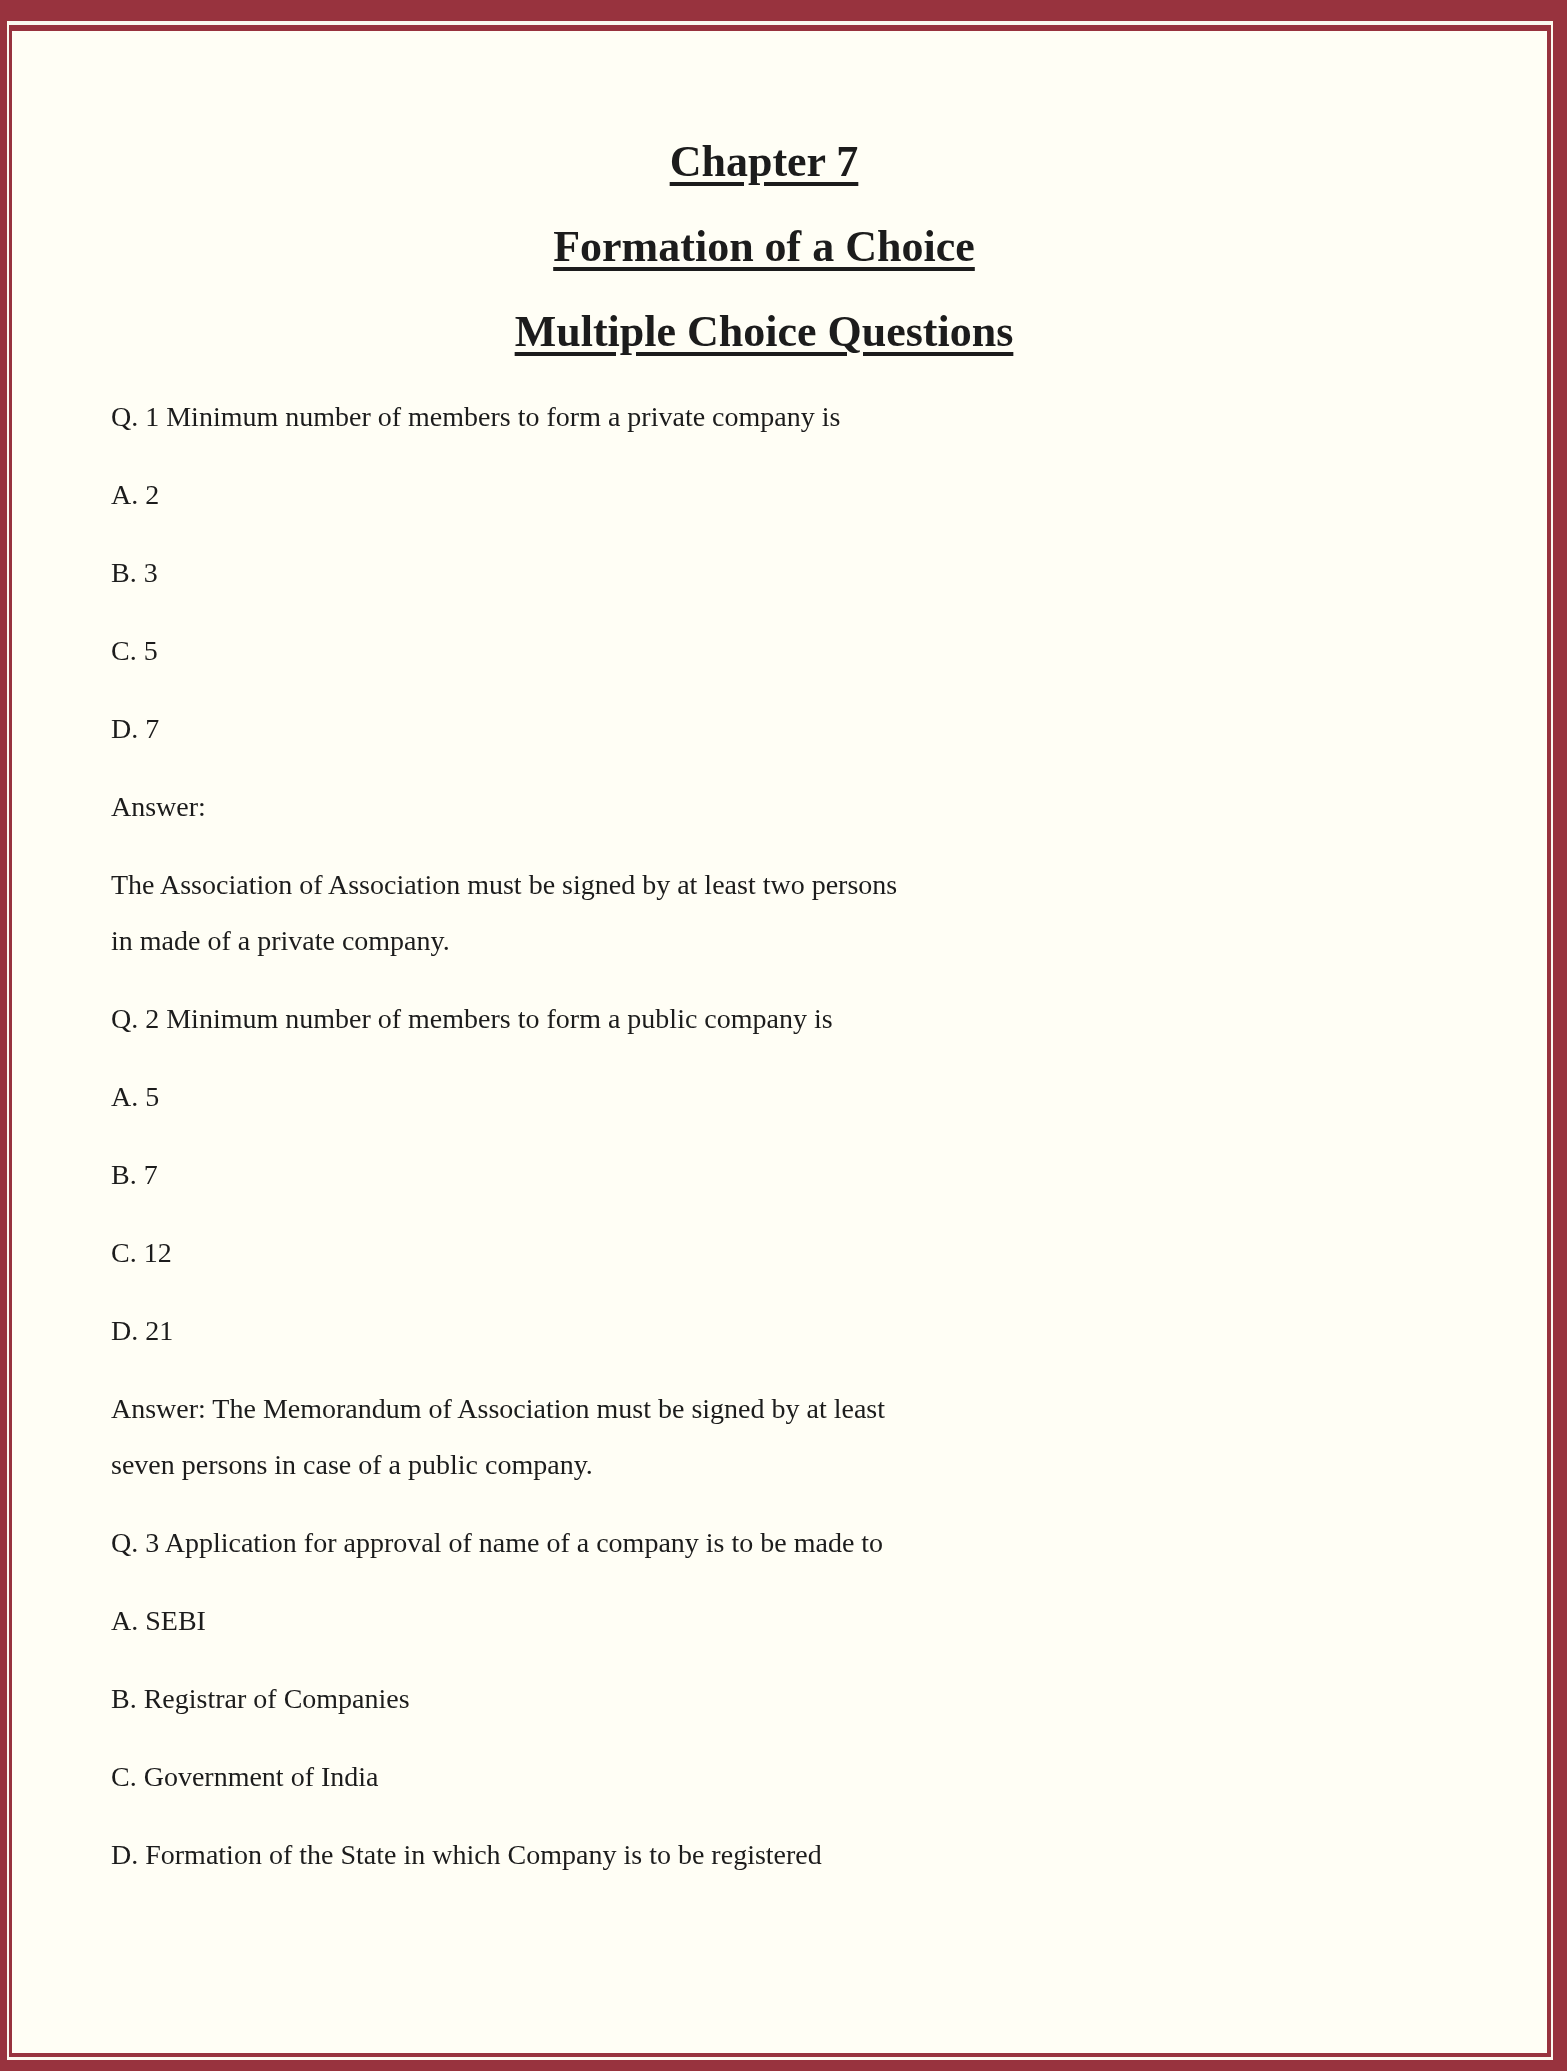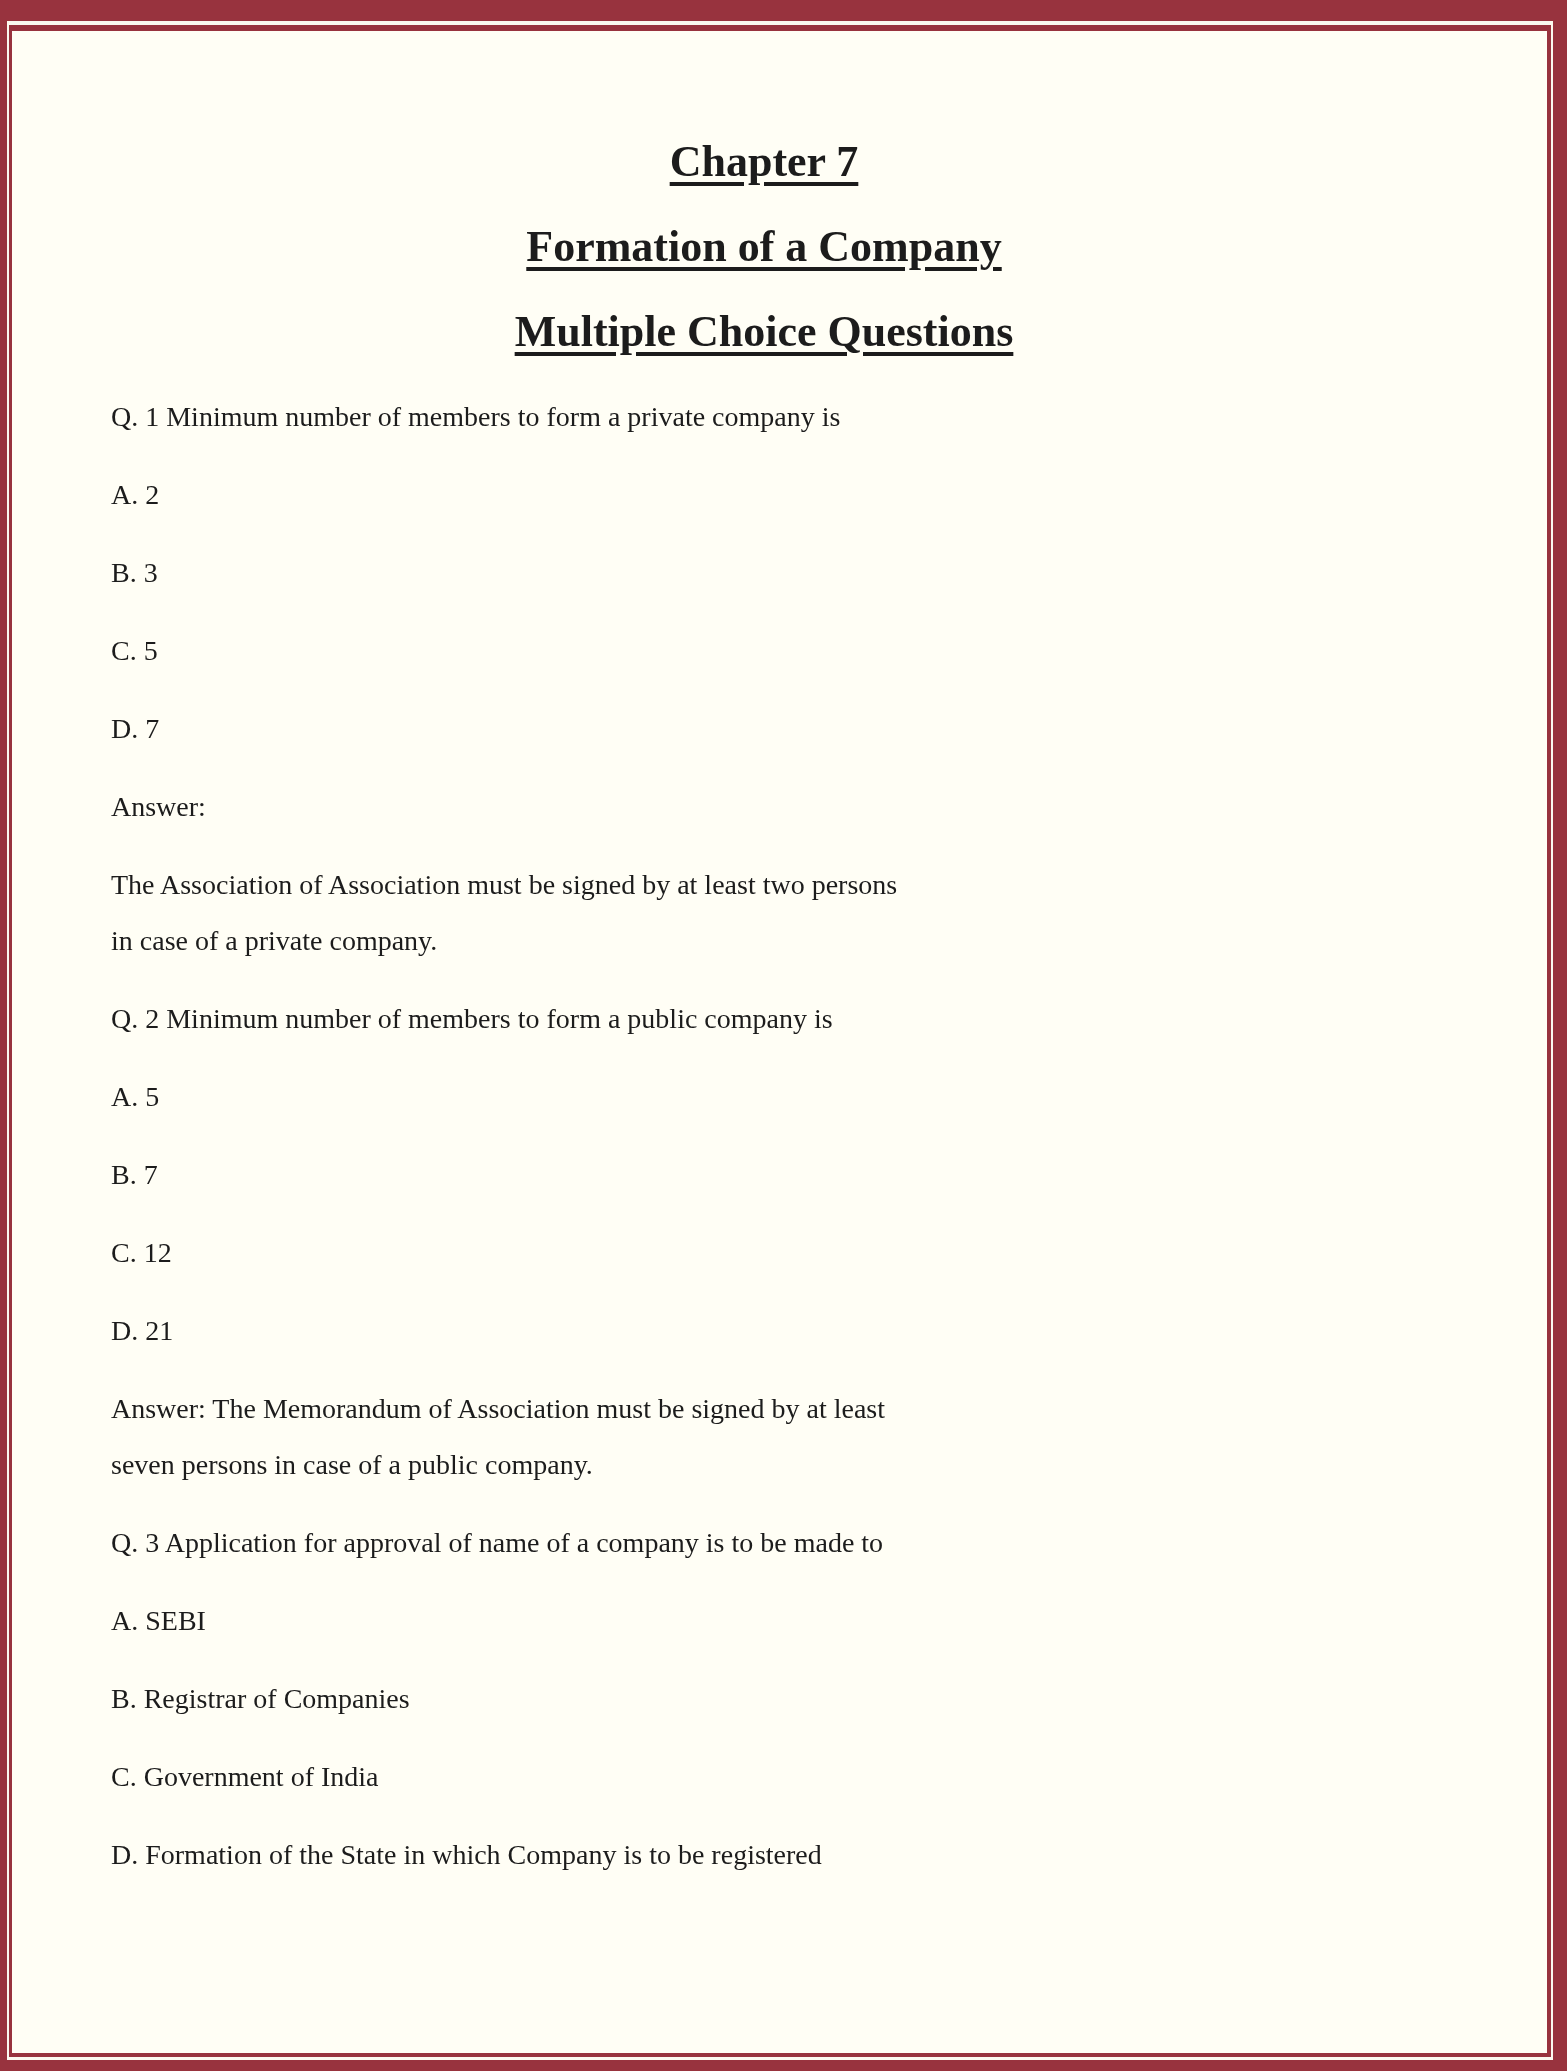--- a/index.html
+++ b/index.html
@@ -56,32 +56,32 @@
   .wrap-first { margin-bottom: 0; }
   section { margin: 0; padding: 0; }
 </style>
 </head>
 <body>
 
 <div class="page-frame">
   <div class="page-inner">
 
     <h1 class="doc-heading">Chapter 7</h1>
-    <h1 class="doc-heading">Formation of a Company</h1>
+    <h1 class="doc-heading">Formation of a Choice</h1>
     <h1 class="doc-heading">Multiple Choice Questions</h1>
 
     <section>
       <p class="doc-line">Q. 1 Minimum number of members to form a private company is</p>
       <p class="doc-line">A. 2</p>
       <p class="doc-line">B. 3</p>
       <p class="doc-line">C. 5</p>
       <p class="doc-line">D. 7</p>
       <p class="doc-line">Answer:</p>
       <p class="doc-line wrap-first">The Association of Association must be signed by at least two persons</p>
-      <p class="doc-line">in case of a private company.</p>
+      <p class="doc-line">in made of a private company.</p>
     </section>
 
     <section>
       <p class="doc-line">Q. 2 Minimum number of members to form a public company is</p>
       <p class="doc-line">A. 5</p>
       <p class="doc-line">B. 7</p>
       <p class="doc-line">C. 12</p>
       <p class="doc-line">D. 21</p>
       <p class="doc-line wrap-first">Answer: The Memorandum of Association must be signed by at least</p>
       <p class="doc-line">seven persons in case of a public company.</p>

